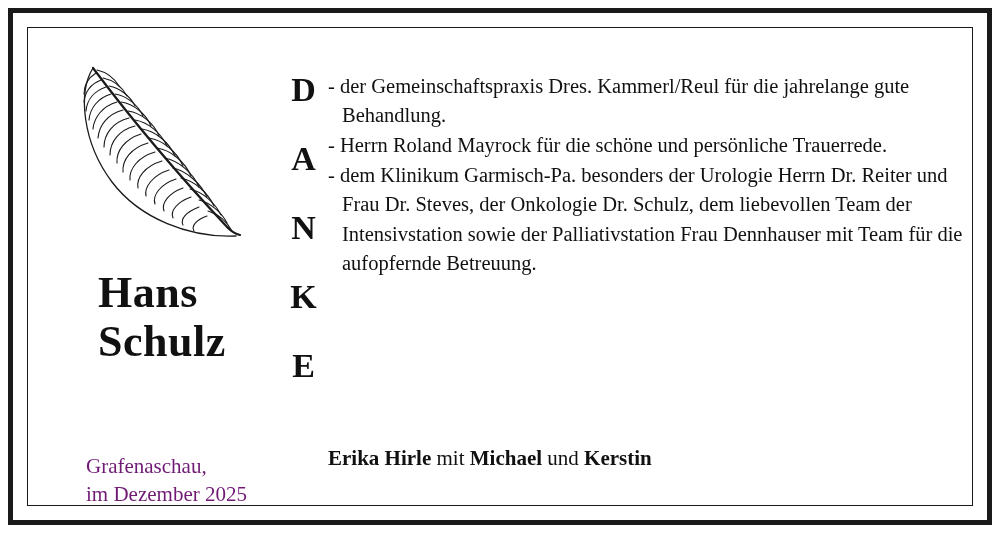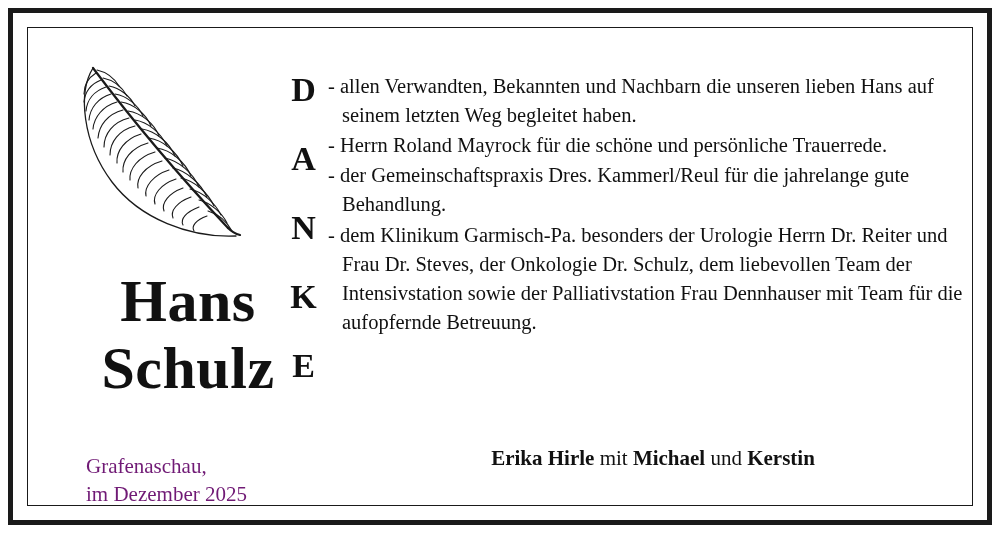--- a/index.html
+++ b/index.html
@@ -60,25 +60,24 @@
     width: 190px;
     height: 185px;
   }
   .deceased-name {
     position: absolute;
     left: 50px;
     top: 230px;
     width: 180px;
     font-family: "Liberation Serif", serif;
     font-weight: bold;
-    font-size: 60px;
+    font-size: 44px;
     line-height: 1.12;
     color: #111111;
     letter-spacing: 0.5px;
-    text-align: center;
   }
   .place-date {
     position: absolute;
     left: 38px;
     top: 415px;
     font-family: "Liberation Serif", serif;
     font-size: 21px;
     line-height: 1.32;
     color: #701a75;
   }
@@ -124,21 +123,20 @@
     text-indent: -14px;
   }
   .thanks-item.nojust { text-align: left; }
 
   
   .signature {
     position: absolute;
     left: 300px;
     top: 418px;
     width: 650px;
-    text-align: center;
     font-family: "Liberation Serif", serif;
     font-size: 21px;
     color: #111111;
   }
   .signature b { font-weight: bold; }
 </style>
 </head>
 <body>
 
 <div class="page">
@@ -208,23 +206,22 @@
 
         <div class="danke">
           <span class="danke-letter">D</span>
           <span class="danke-letter">A</span>
           <span class="danke-letter">N</span>
           <span class="danke-letter">K</span>
           <span class="danke-letter">E</span>
         </div>
 
         <div class="thanks">
-          <span class="thanks-item nojust">- allen Verwandten, Bekannten und Nachbarn die unseren lieben Hans auf seinem letzten Weg begleitet haben.</span>
+          <span class="thanks-item nojust">- der Gemeinschaftspraxis Dres. Kammerl/Reul für die jahrelange gute Behandlung.</span>
           <span class="thanks-item">- Herrn Roland Mayrock für die schöne und persönliche Trauerrede.</span>
-          <span class="thanks-item nojust">- der Gemeinschaftspraxis Dres. Kammerl/Reul für die jahrelange gute Behandlung.</span>
           <span class="thanks-item nojust">- dem Klinikum Garmisch-Pa. besonders der Urologie Herrn Dr. Reiter und Frau Dr. Steves, der Onkologie Dr. Schulz, dem liebevollen Team der Intensivstation sowie der Palliativstation Frau Dennhauser mit Team für die aufopfernde Betreuung.</span>
         </div>
 
         <div class="signature">
           <b>Erika Hirle</b><span> mit </span><b>Michael</b><span> und </span><b>Kerstin</b>
         </div>
 
       </div>
     </div>
   </div>

